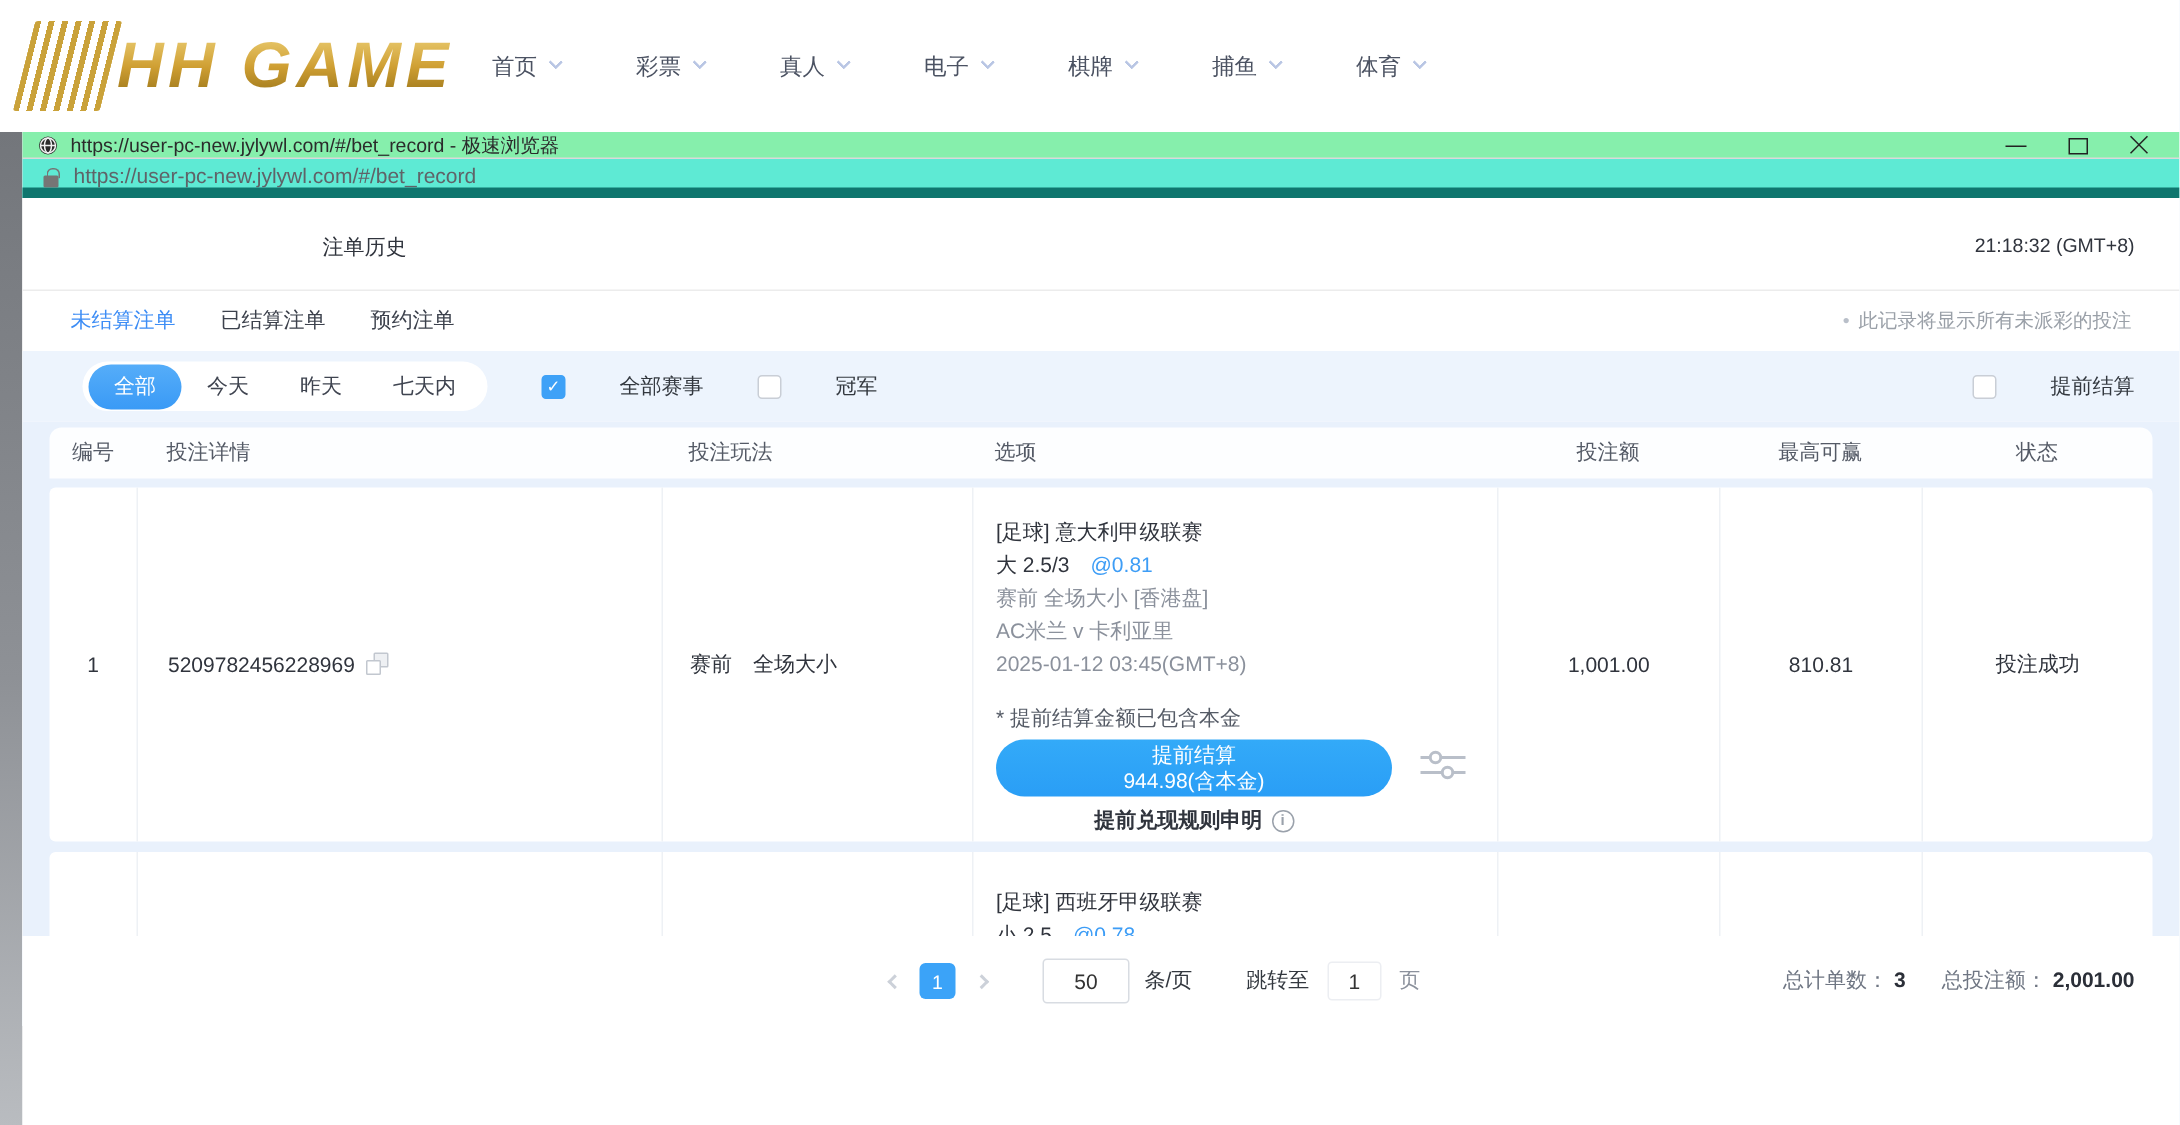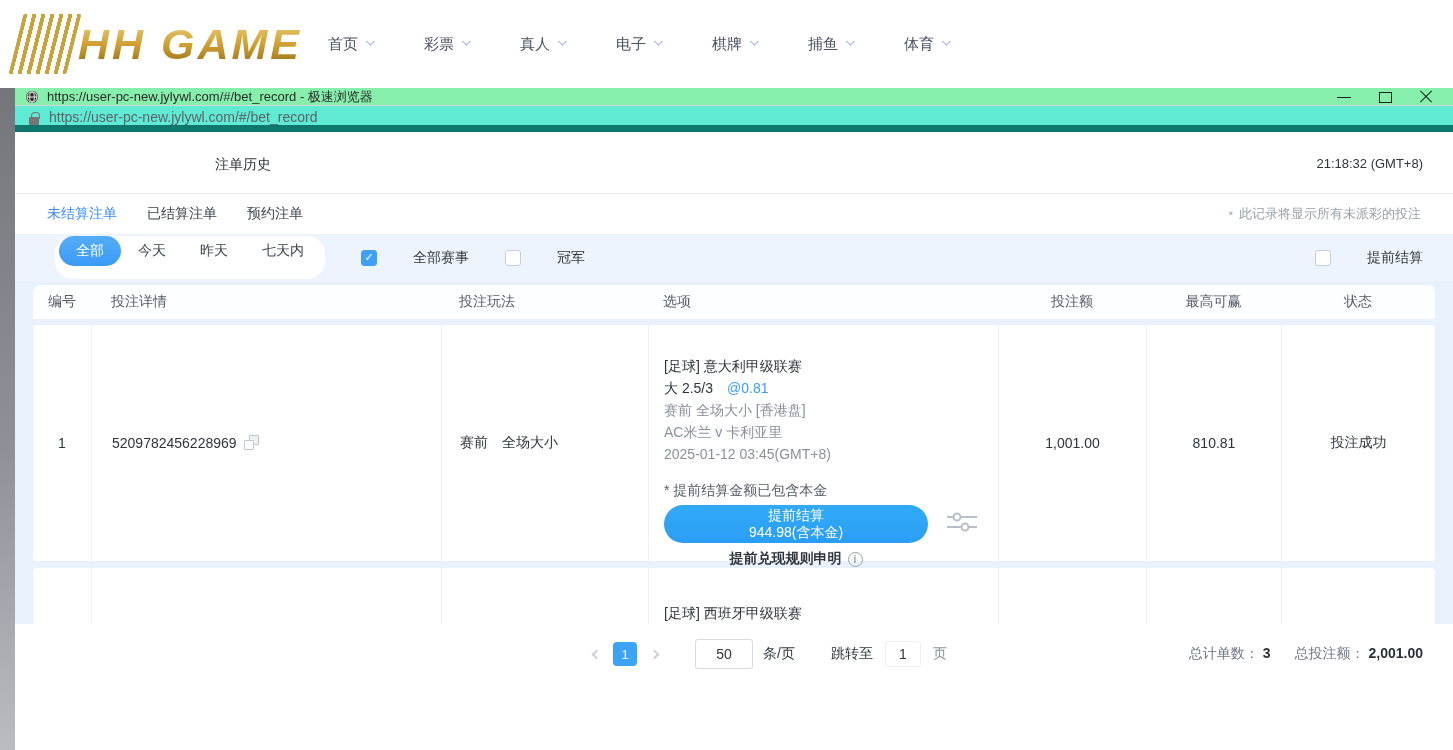--- a/index.html
+++ b/index.html
@@ -45,21 +45,21 @@
   .page-header { height:62px; position:relative; border-bottom:1px solid #ececec; }
   .page-title { position:absolute; left:200px; top:24px; font-size:14px; color:#30343d; }
   .page-time { position:absolute; right:30px; top:24px; font-size:13px; color:#30343d; }
   .tabs-row { height:40px; display:flex; align-items:center; padding:0 32px; }
   .tab { margin-right:30px; font-size:14px; color:#3c414c; cursor:pointer; }
   .tab.active { color:#3d8df5; }
   .tabs-note { margin-left:auto; color:#9aa0a8; font-size:13px; padding-right:0; }
   .tabs-note::before { content:"•"; color:#b9bfc9; margin-right:6px; }
 
   .filter-bar { height:47px; background:#edf4fd; display:flex; align-items:center; padding:0 22px; }
-  .pill-group { background:#fff; border-radius:18px; height:43px; display:flex; align-items:flex-start;
+  .pill-group { background:#fff; border-radius:18px; height:33px; display:flex; align-items:center;
     padding:0 4px; margin-left:18px; }
   .pill-btn { padding:6px 17px; border-radius:16px; color:#3f4450; font-size:14px; cursor:pointer; border:none; background:transparent; }
   .pill-btn.active { background:linear-gradient(180deg,#55adf9,#3a9af6); color:#fff; }
   .check-item { display:flex; align-items:center; margin-left:36px; color:#33383f; cursor:pointer;gap:28px; }
   .check-item.right { margin-left:auto; margin-right:8px; }
   .cb { width:16px; height:16px; border:1px solid #c9ced6; border-radius:3px; background:#fff;
     display:inline-flex; align-items:center; justify-content:center; margin-right:8px; }
   .cb.checked { background:#3ea1f7; border-color:#3ea1f7; }
   .cb.checked::after { content:"✓"; color:#fff; font-size:11px; font-weight:bold; }
 
@@ -79,21 +79,21 @@
   .c-amount { width:148px; align-items:center; justify-content:center; }
   .c-maxwin { width:135px; align-items:center; justify-content:center; }
   .c-status { flex:1; align-items:center; justify-content:center; }
   .thead .cell { border:none; }
   .detail-line { line-height:25px; color:#30343d; }
   .copy-icon { position:relative; width:15px; height:15px; display:inline-block; margin-left:7px; vertical-align:-2px; cursor:pointer; }
   .copy-icon::before { content:""; position:absolute; right:0; top:0; width:8px; height:8px; border:1.5px solid #c2c7cf; border-radius:1px; background:#eef0f3; }
   .copy-icon::after { content:""; position:absolute; left:0; bottom:0; width:8px; height:8px; border:1.5px solid #c2c7cf; border-radius:1px; background:#fff; }
   .play-gap { display:inline-block; width:14px; }
   .opt-line { line-height:22px; }
-  .t-dark { color:#30343d;margin-top:12px; } .t-gray { color:#8b919c; }
+  .t-dark { color:#30343d; } .t-gray { color:#8b919c; }
   .odds { color:#3d9df6; margin-left:14px; }
   .cash-note { margin-top:14px; line-height:22px; color:#555b66; }
   .cashout-btn { margin-top:4px; width:264px; height:38px; border-radius:19px; border:none; cursor:pointer;
     background:linear-gradient(180deg,#33aaf8,#2a9ef6); color:#fff; font-size:14px; line-height:17px;
     display:flex; flex-direction:column; align-items:center; justify-content:center; font-family:inherit; }
   .cash-row { display:flex; align-items:center; gap:16px; }
   .tune-icon { cursor:pointer; display:inline-flex; }
   .rules-line { width:264px; margin-top:7px; text-align:center; color:#30343d; display:flex; align-items:center; justify-content:center; cursor:pointer;font-weight:bold; }
   .info-icon { display:inline-flex; width:15px; height:15px; border:1px solid #9aa1ab; border-radius:50%;
     color:#9aa1ab; font-size:10px; align-items:center; justify-content:center; margin-left:6px; }

